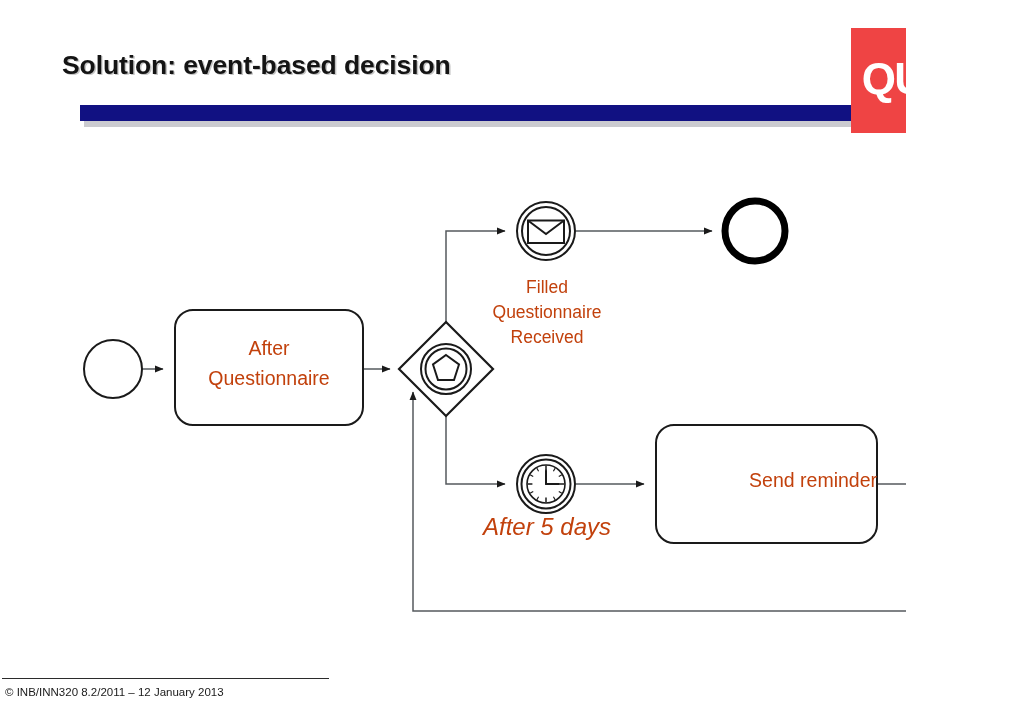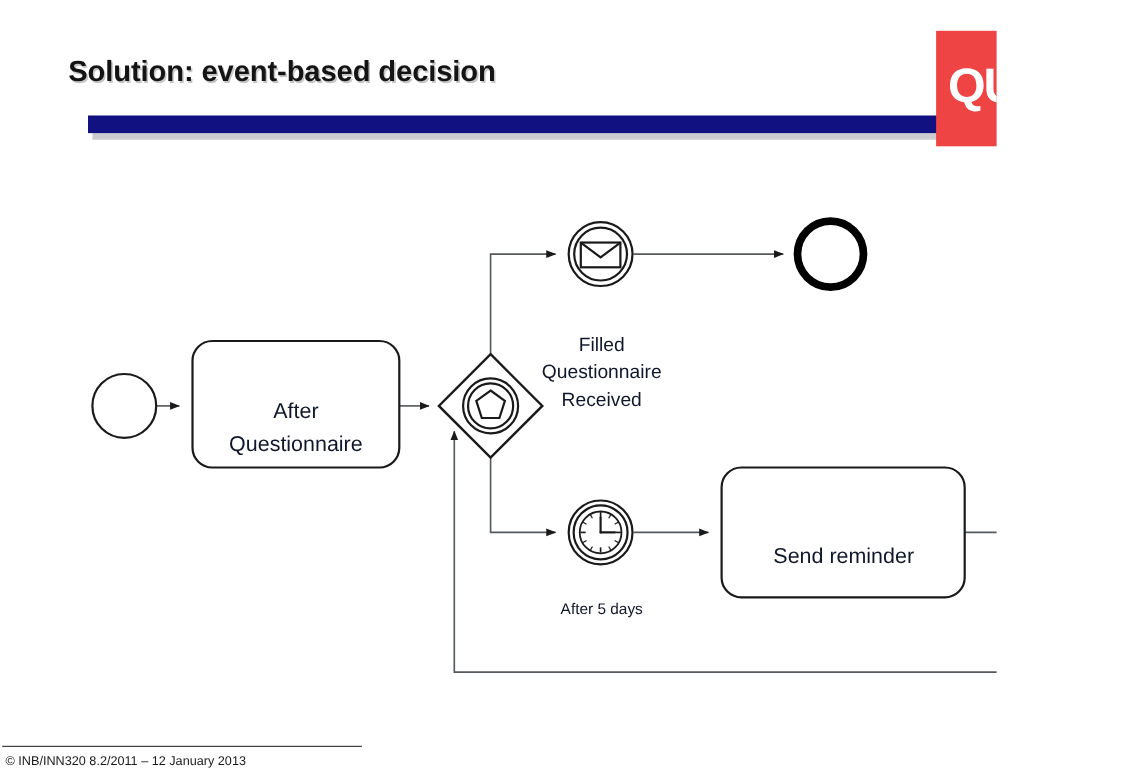--- a/index.html
+++ b/index.html
@@ -101,41 +101,42 @@
     left: 0;
     top: 0;
     width: 1023px;
     height: 708px;
   }
   #diagram svg { display: block; }
 
   .bpmn-label {
     position: absolute;
     font-size: 18.5px;
-    color: #0f172a;
+    color: #c2410c;
     text-align: center;
     line-height: 24.5px;
     white-space: pre-line;
-    margin-top: 26px;
   }
   #label-send-questionnaire {
     left: 175px; top: 333px; width: 188px;
     font-size: 19.5px; line-height: 30px;
   }
   #label-send-reminder {
     left: 657px; top: 468px; width: 220px;
     font-size: 19.5px;
+    text-align: right;
   }
   #label-filled-questionnaire {
     left: 457px; top: 275px; width: 180px;
     font-size: 17.5px; line-height: 25px;
   }
   #label-after-5-days {
     left: 457px; top: 515px; width: 180px;
-    font-size: 14px;
+    font-size: 24px;
+    font-style: italic;
   }
 </style>
 </head>
 <body>
 
 <div id="slide">
 
   <div id="title-rule-shadow"></div>
   <div id="title-rule"></div>
   <div id="slide-title">Solution: event-based decision</div>

